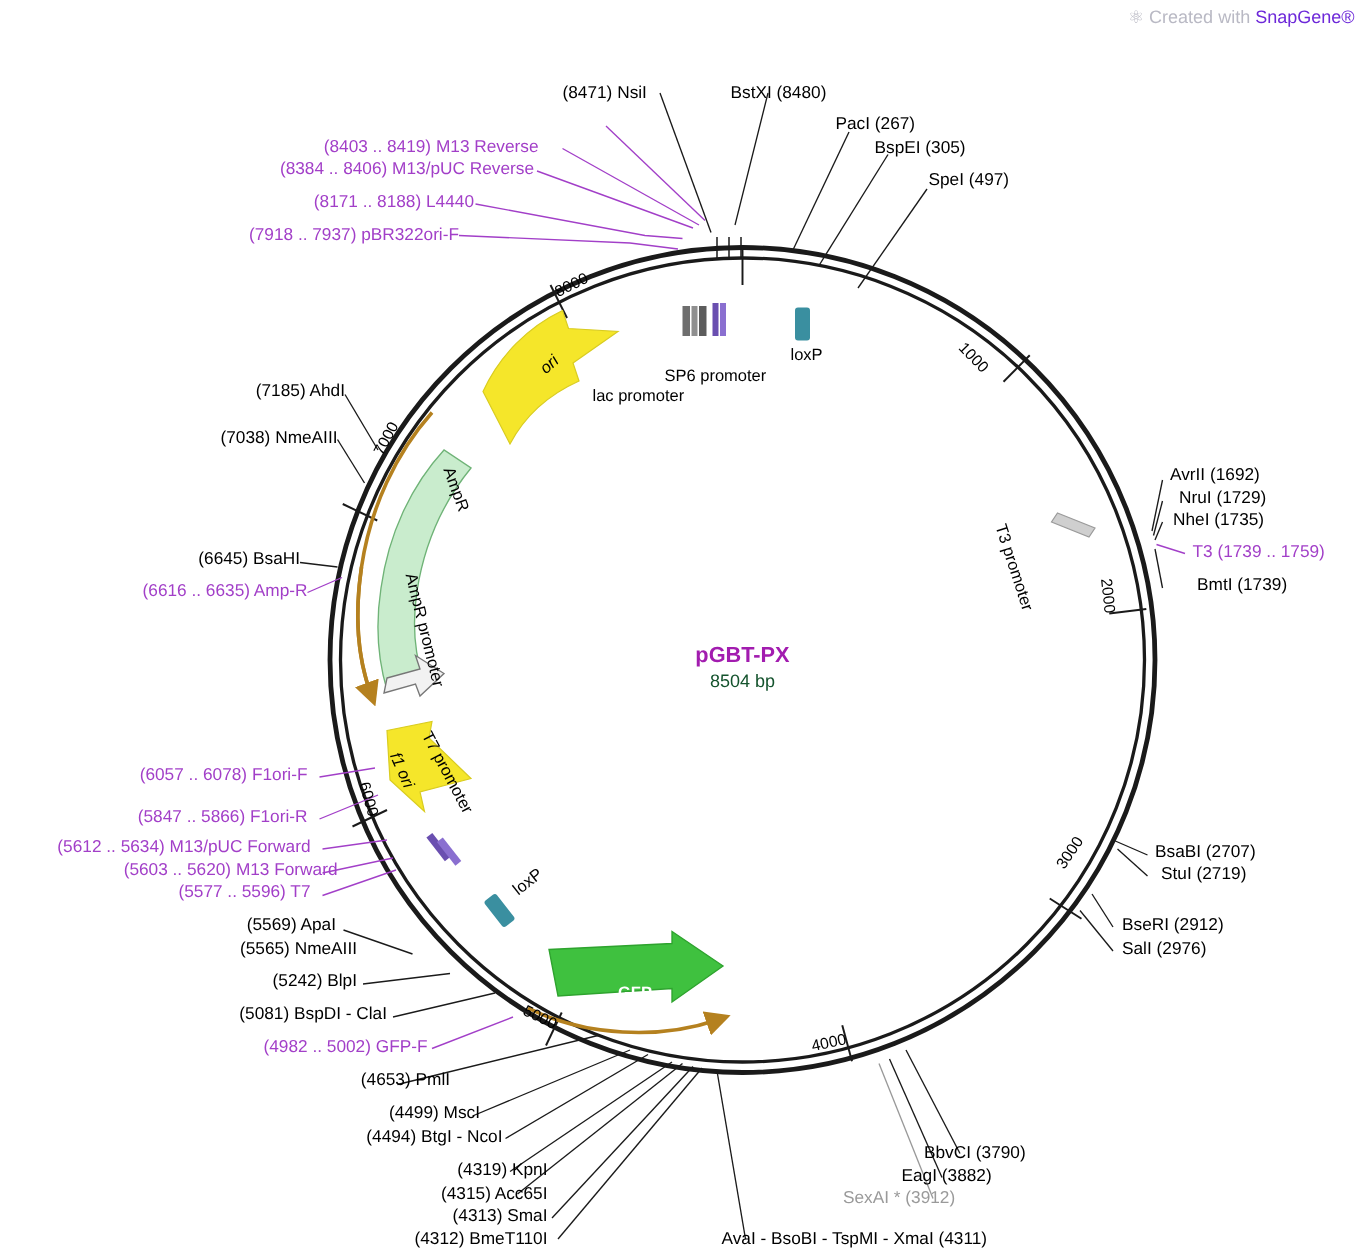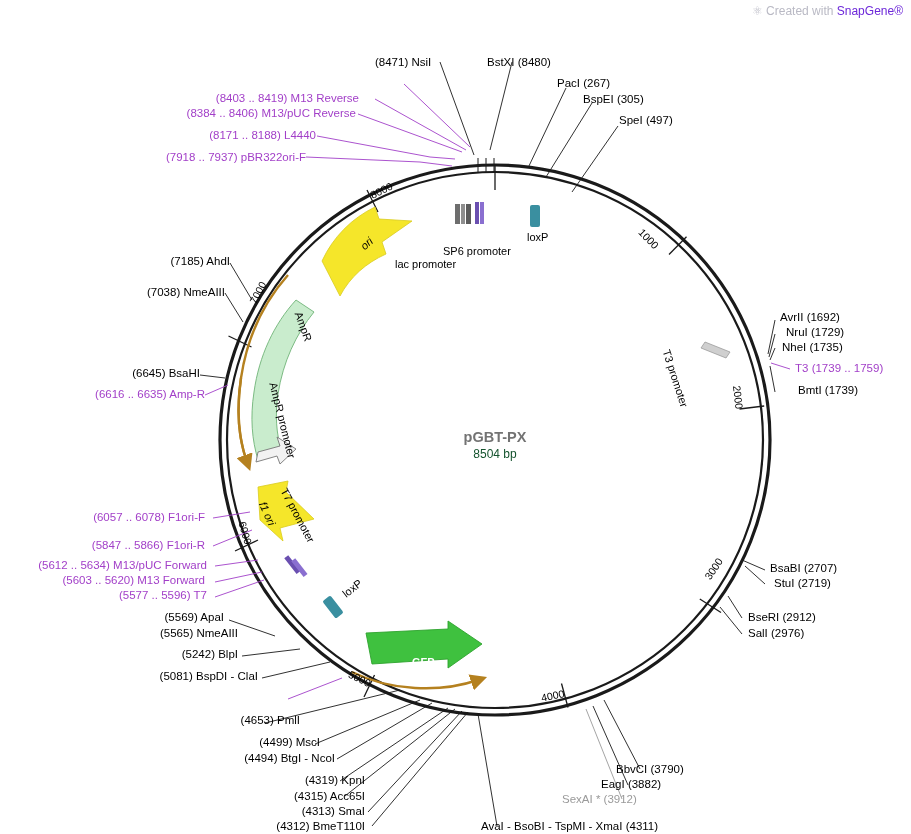--- a/index.html
+++ b/index.html
@@ -44,21 +44,21 @@
     font-size: 12px;
     color: #b9b9c4;
     white-space: nowrap;
   }
   .watermark .sg { color: #6d28d9; }
   .plasname {
     position: absolute;
     text-align: center;
     font-weight: bold;
     font-size: 14.5px;
-    color: #737373;
+    color: #a21caf;
   }
   .plassize {
     position: absolute;
     text-align: center;
     font-size: 12px;
     color: #14532d;
   }
   .featlabel {
     position: absolute;
     font-size: 11px;
@@ -312,21 +312,21 @@
     <span>F1ori-F</span>
   </div>
   <div class="lbl violet rt" style="left:20px; top:538px; width:185px;">
     <span class="pos">(5847 .. 5866)</span>
     <span>F1ori-R</span>
   </div>
   <div class="lbl violet rt" style="left:0px; top:558px; width:207px;">
     <span class="pos">(5612 .. 5634)</span>
     <span>M13/pUC Forward</span>
   </div>
-  <div class="lbl violet rt" style="left:8px; top:573px; width:197px;">
+  <div class="lbl violet rt" style="left:28px; top:573px; width:197px;">
     <span class="pos">(5603 .. 5620)</span>
     <span>M13 Forward</span>
   </div>
   <div class="lbl violet rt" style="left:20px; top:588px; width:187px;">
     <span class="pos">(5577 .. 5596)</span>
     <span>T7</span>
   </div>
   <div class="lbl rt" style="left:60px; top:610px; width:164px;">
     <span class="pos">(5569)</span>
     <span class="enz">ApaI</span>
@@ -336,20 +336,24 @@
     <span class="enz">NmeAIII</span>
   </div>
   <div class="lbl rt" style="left:60px; top:647px; width:178px;">
     <span class="pos">(5242)</span>
     <span class="enz">BlpI</span>
   </div>
   <div class="lbl rt" style="left:40px; top:669px; width:218px;">
     <span class="pos">(5081)</span>
     <span class="enz">BspDI  -  ClaI</span>
   </div>
+  <div class="lbl violet rt" style="left:60px; top:691px; width:225px;">
+    <span class="pos">(4982 .. 5002)</span>
+    <span>GFP-F</span>
+  </div>
   <div class="lbl rt" style="left:110px; top:713px; width:190px;">
     <span class="pos">(4653)</span>
     <span class="enz">PmlI</span>
   </div>
   <div class="lbl rt" style="left:130px; top:735px; width:190px;">
     <span class="pos">(4499)</span>
     <span class="enz">MscI</span>
   </div>
   <div class="lbl rt" style="left:120px; top:751px; width:215px;">
     <span class="pos">(4494)</span>

